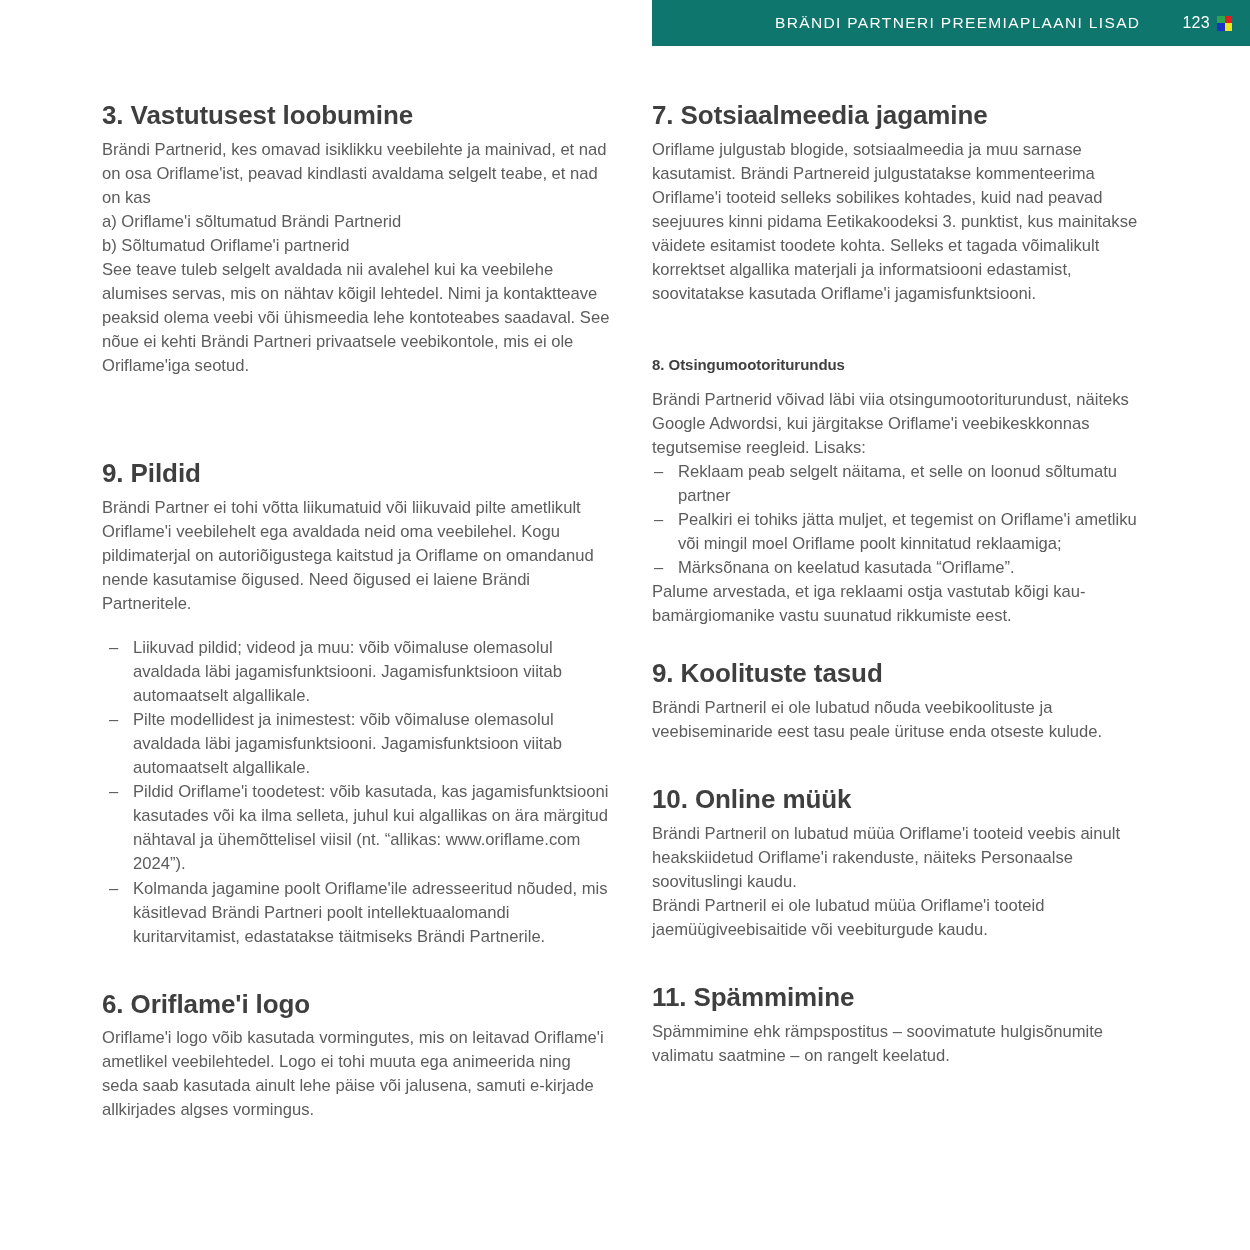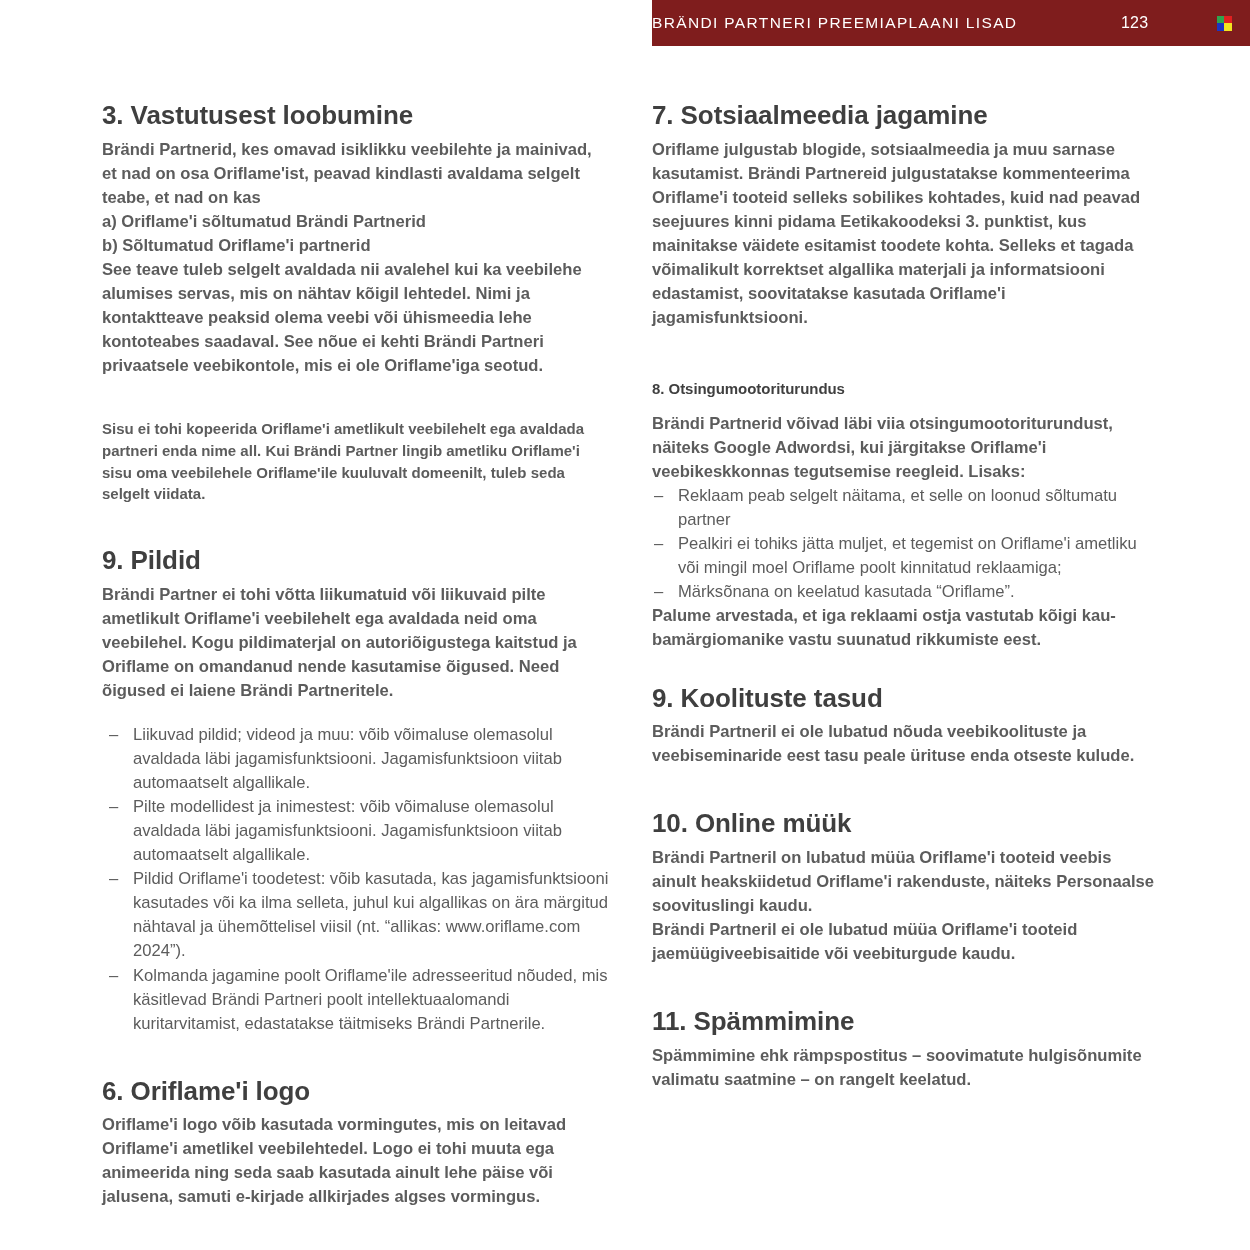--- a/index.html
+++ b/index.html
@@ -16,24 +16,24 @@
     position: relative;
   }
 
   
   .header-bar {
     position: absolute;
     left: 652px;
     top: 0;
     right: 0;
     height: 46px;
-    background: #7f1d1d;
+    background: #0f766e;
     display: flex;
     align-items: center;
-    justify-content: space-between;
+    justify-content: flex-end;
     box-sizing: border-box;
     padding-right: 18px;
   }
   .header-title {
     color: #ffffff;
     font-size: 15.5px;
     letter-spacing: 1.35px;
     font-weight: 400;
     white-space: nowrap;
   }
@@ -85,21 +85,20 @@
     color: #3f3f3f;
     margin: 10px 0 14px 0;
     line-height: 1.2;
     letter-spacing: -0.05px;
   }
   p.body {
     font-size: 16.6px;
     line-height: 1.45;
     margin: 0;
     color: #5c5c5c;
-    font-weight: bold;
   }
   p.body.small {
     font-size: 15px;
     line-height: 1.45;
   }
   .spacer-lg { height: 40px; }
   .spacer-md { height: 30px; }
   .spacer-sm { height: 20px; }
 
   ul.dash-list {
@@ -147,21 +146,20 @@
   <div class="col col-left">
 
     <section>
       <h2 class="section-heading">3. Vastutusest loobumine</h2>
       <p class="body">Brändi Partnerid, kes omavad isiklikku veebilehte ja mainivad, et nad on osa Oriflame'ist, peavad kindlasti avaldama selgelt teabe, et nad on kas<br>a) Oriflame'i sõltumatud Brändi Partnerid<br>b) Sõltumatud Oriflame'i partnerid<br>See teave tuleb selgelt avaldada nii avalehel kui ka veebilehe alumises servas, mis on nähtav kõigil lehtedel. Nimi ja kontaktteave peaksid olema veebi või ühismeedia lehe kontoteabes saadaval. See nõue ei kehti Brändi Partneri privaatsele veebikontole, mis ei ole Oriflame'iga seotud.</p>
     </section>
 
     <div class="spacer-lg"></div>
 
     <section>
-      <p class="body small">Sisu ei tohi kopeerida Oriflame'i ametlikult veebilehelt ega avaldada partneri enda nime all. Kui Brändi Partner lingib ametliku Oriflame'i sisu oma veebilehele Oriflame'ile kuuluvalt domeenilt, tuleb seda selgelt viidata.</p>
     </section>
 
     <div class="spacer-lg"></div>
 
     <section>
       <h2 class="section-heading">9. Pildid</h2>
       <p class="body">Brändi Partner ei tohi võtta liikumatuid või liikuvaid pilte ametlikult Oriflame'i veebilehelt ega avaldada neid oma veebilehel. Kogu pildimaterjal on autoriõigustega kaitstud ja Oriflame on omandanud nende kasutamise õigused. Need õigused ei laiene Brändi Partneritele.</p>
       <div class="spacer-sm"></div>
       <ul class="dash-list">
         <li><span class="dash">–</span><span>Liikuvad pildid; videod ja muu: võib võimaluse olemasolul avaldada läbi jagamisfunktsiooni. Jagamisfunktsioon viitab automaatselt algallikale.</span></li>

